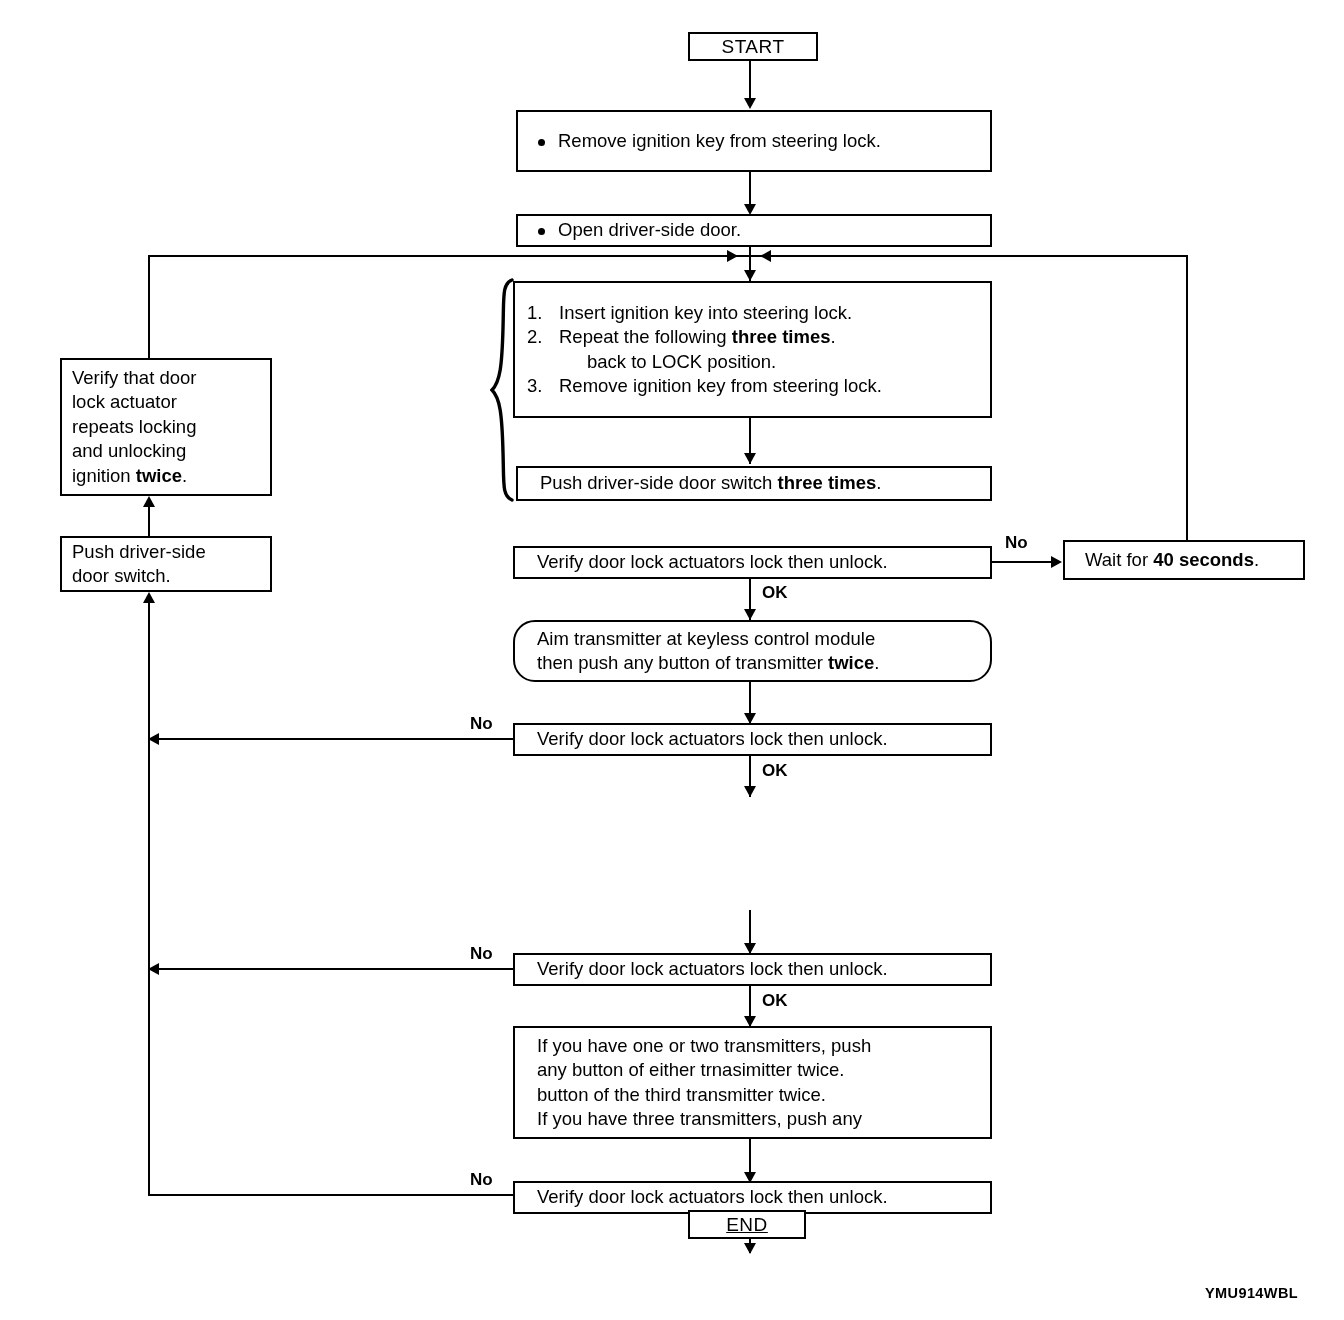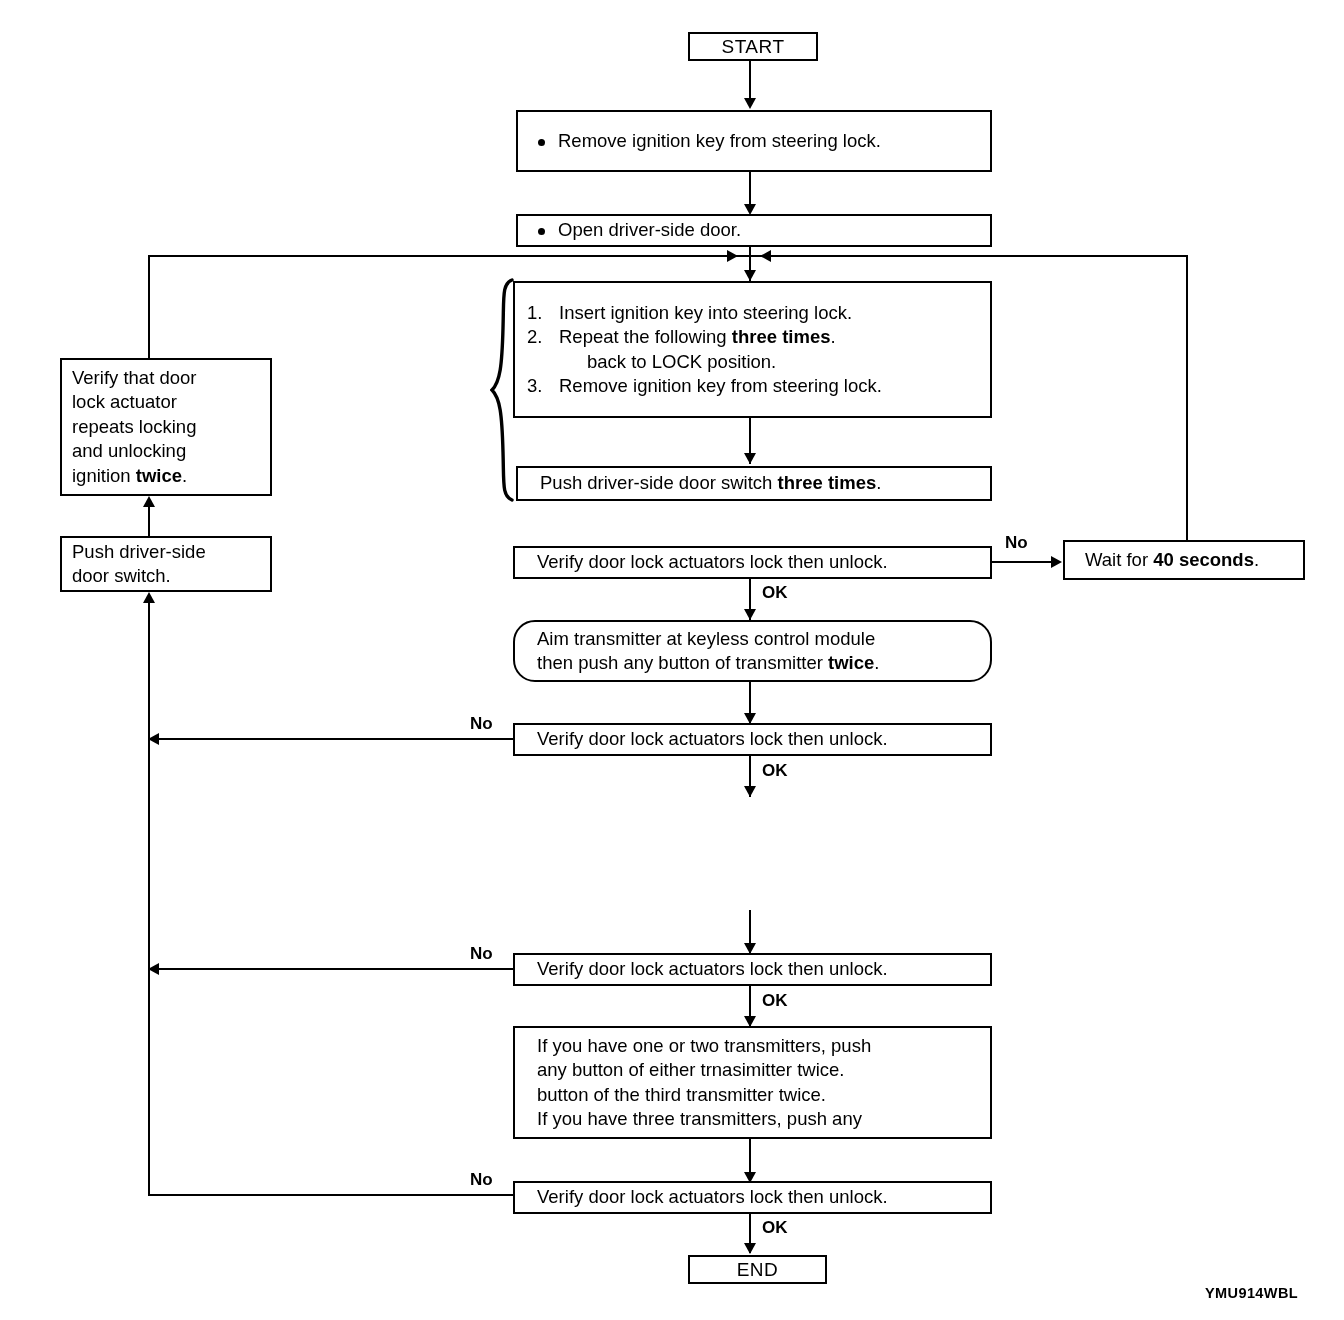--- a/index.html
+++ b/index.html
@@ -300,19 +300,19 @@
     <div class="plain-line" style="padding-left:12px;">Verify door lock actuators lock then unlock.</div>
   </div>
 
   <div class="hline" style="left:148px; top:1194px; width:366px;"></div>
   <div class="edge-label" style="left:470px; top:1170px;">No</div>
 
   <div class="vline" style="left:749px; top:1214px; height:39px;"></div>
   <div class="arrow-down" style="left:744px; top:1243px;"></div>
   <div class="edge-label" style="left:762px; top:1218px;">OK</div>
 
-  <div class="terminal" style="left:688px; top:1255px; width:139px; height:29px;">
+  <div class="terminal" style="left:688px; top:1210px; width:118px; height:29px;text-decoration:underline;">
     <span>END</span>
   </div>
 
   <div class="figcode" style="left:1205px; top:1285px;">YMU914WBL</div>
 
 </div>
 
 </body></html>

